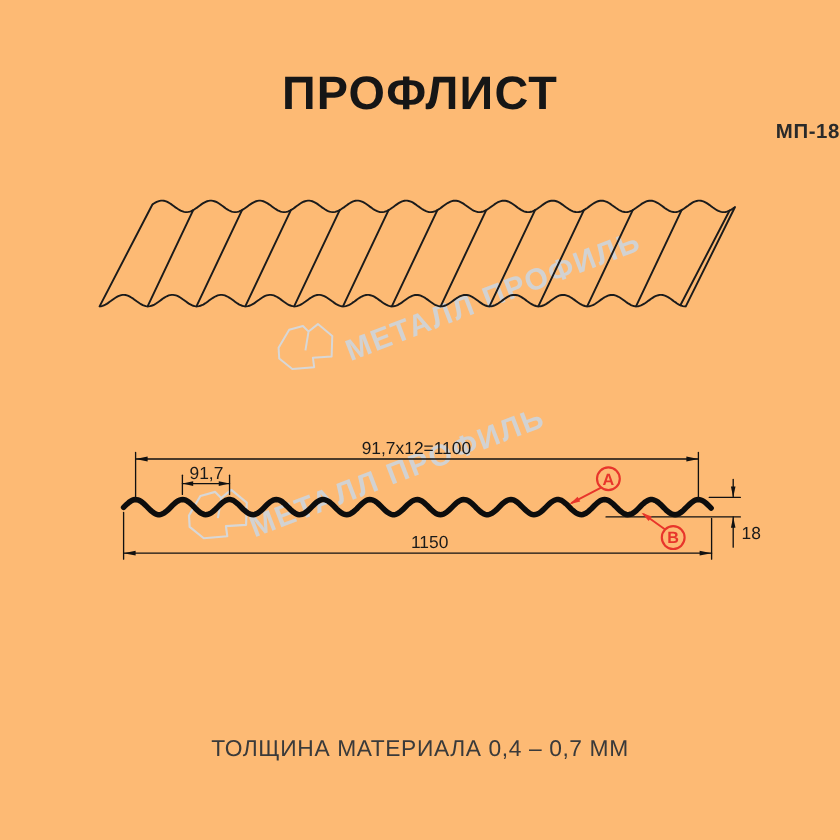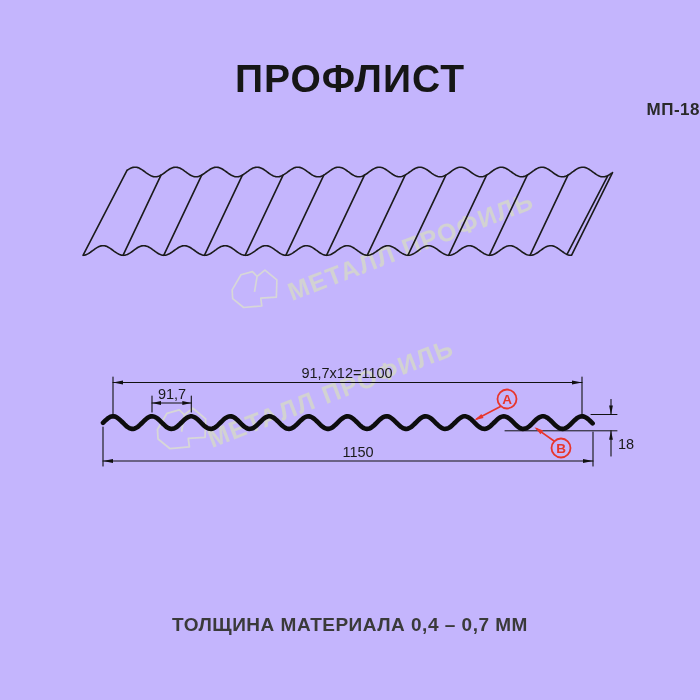--- a/index.html
+++ b/index.html
@@ -1,30 +1,30 @@
 <!DOCTYPE html>
 <html><head>
 <meta charset="utf-8">
 <style>
   html,body{margin:0;padding:0;background:#fff;}
   .page{
-    position:relative;width:700px;height:700px;background:#c4b5fd;
+    position:relative;width:700px;height:700px;background:#fdba74;
     font-family:"Liberation Sans", sans-serif;overflow:hidden;
   }
   .title{
     position:absolute;top:57px;left:0;width:100%;text-align:center;
     font-size:39px;font-weight:bold;letter-spacing:1px;color:#161616;
   }
   .subtitle{
     position:absolute;top:100px;left:0;width:100%;text-align:right;
     font-size:17px;font-weight:bold;letter-spacing:0.5px;color:#2a2a2a;
   }
   .footer{
     position:absolute;top:614px;left:0;width:100%;text-align:center;
-    font-size:19px;font-weight:bold;letter-spacing:0.5px;color:#3a3a3a;
+    font-size:19px;font-weight:normal;letter-spacing:0.5px;color:#3a3a3a;
   }
   svg.draw{position:absolute;top:130px;left:0;}
   .dimtxt{font-family:"Liberation Sans",sans-serif;font-size:14.5px;fill:#1a1a1a;}
   .wmtxt{font-family:"Liberation Sans",sans-serif;font-size:25px;font-weight:bold;fill:#d2d2d2;letter-spacing:1.5px;}
   .callout-letter{font-family:"Liberation Sans",sans-serif;font-size:13.5px;font-weight:bold;fill:#e8352b;}
 </style>
 </head>
 <body>
 
 <div class="page">

